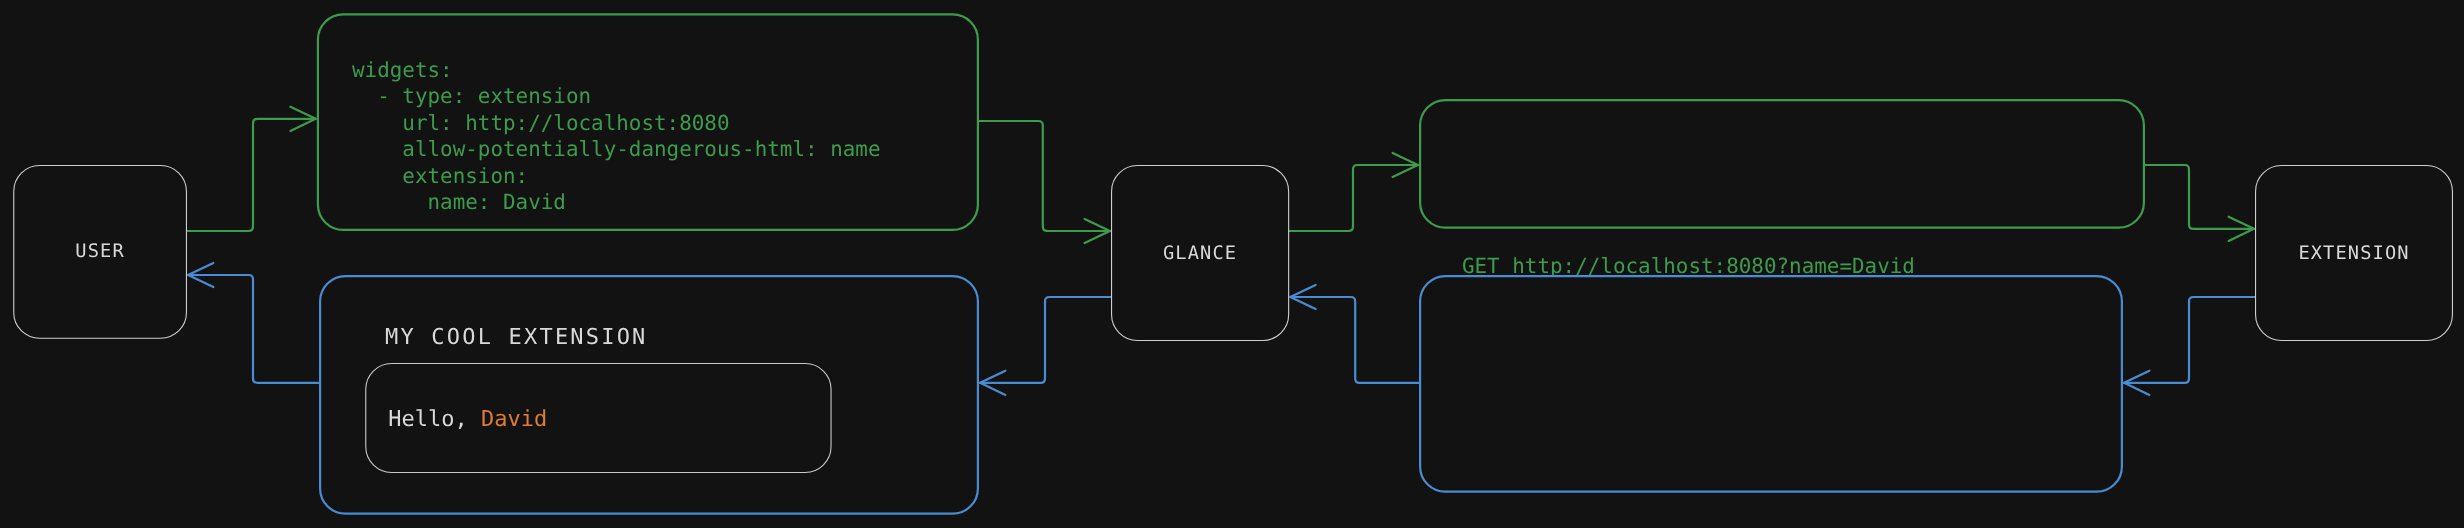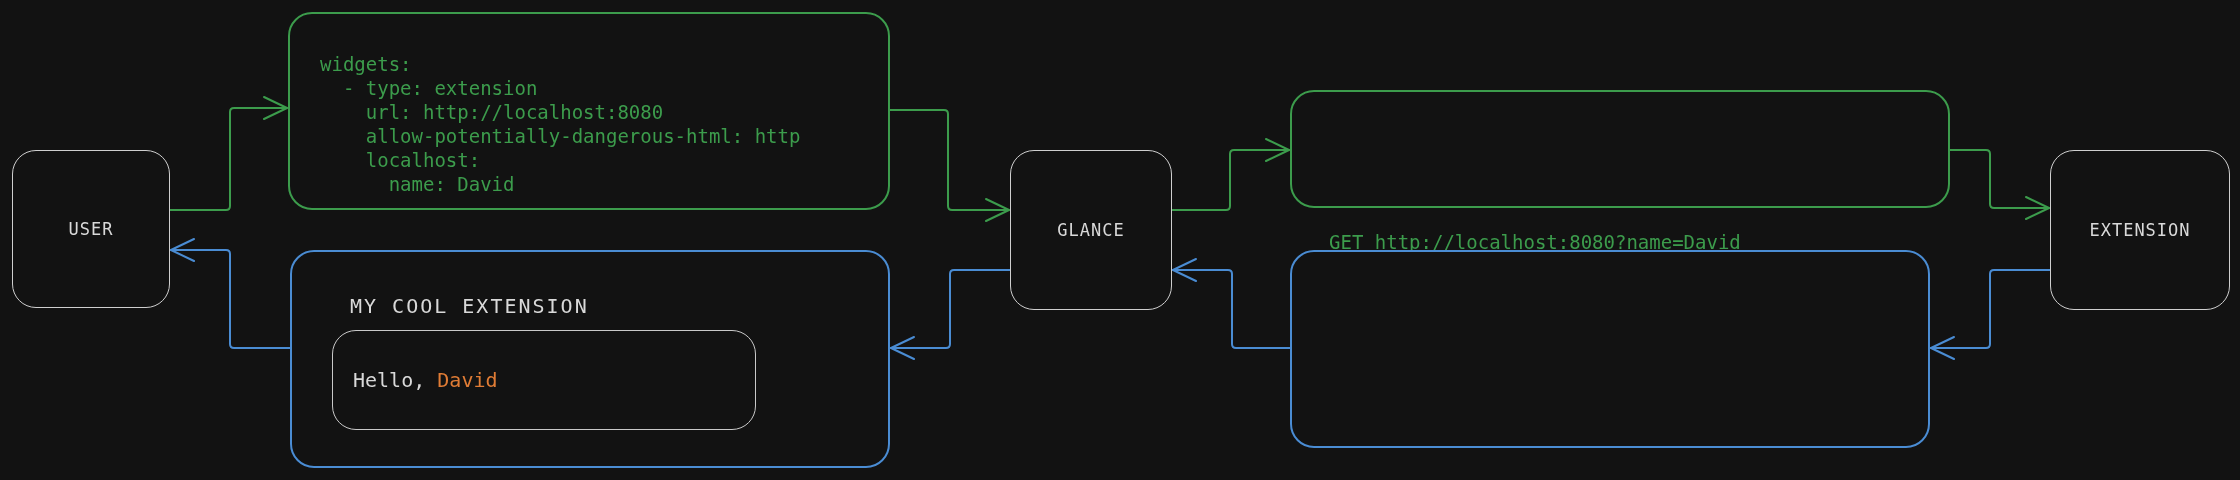--- a/index.html
+++ b/index.html
@@ -120,22 +120,22 @@
 
   <div class="box node" id="glance-box">
     <span>GLANCE</span>
   </div>
 
   <div class="box code-box green-box" id="config-box">
     <div class="code-lines">
       <div class="code-line">widgets:</div>
       <div class="code-line">  - type: extension</div>
       <div class="code-line">    url: http://localhost:8080</div>
-      <div class="code-line">    allow-potentially-dangerous-html: http</div>
-      <div class="code-line">    localhost:</div>
+      <div class="code-line">    allow-potentially-dangerous-html: name</div>
+      <div class="code-line">    extension:</div>
       <div class="code-line">      name: David</div>
     </div>
   </div>
 
   <div class="box code-box green-box" id="request-box">
     <div class="code-lines">
       <div class="code-line">GET http://localhost:8080?name=David</div>
     </div>
   </div>
 

